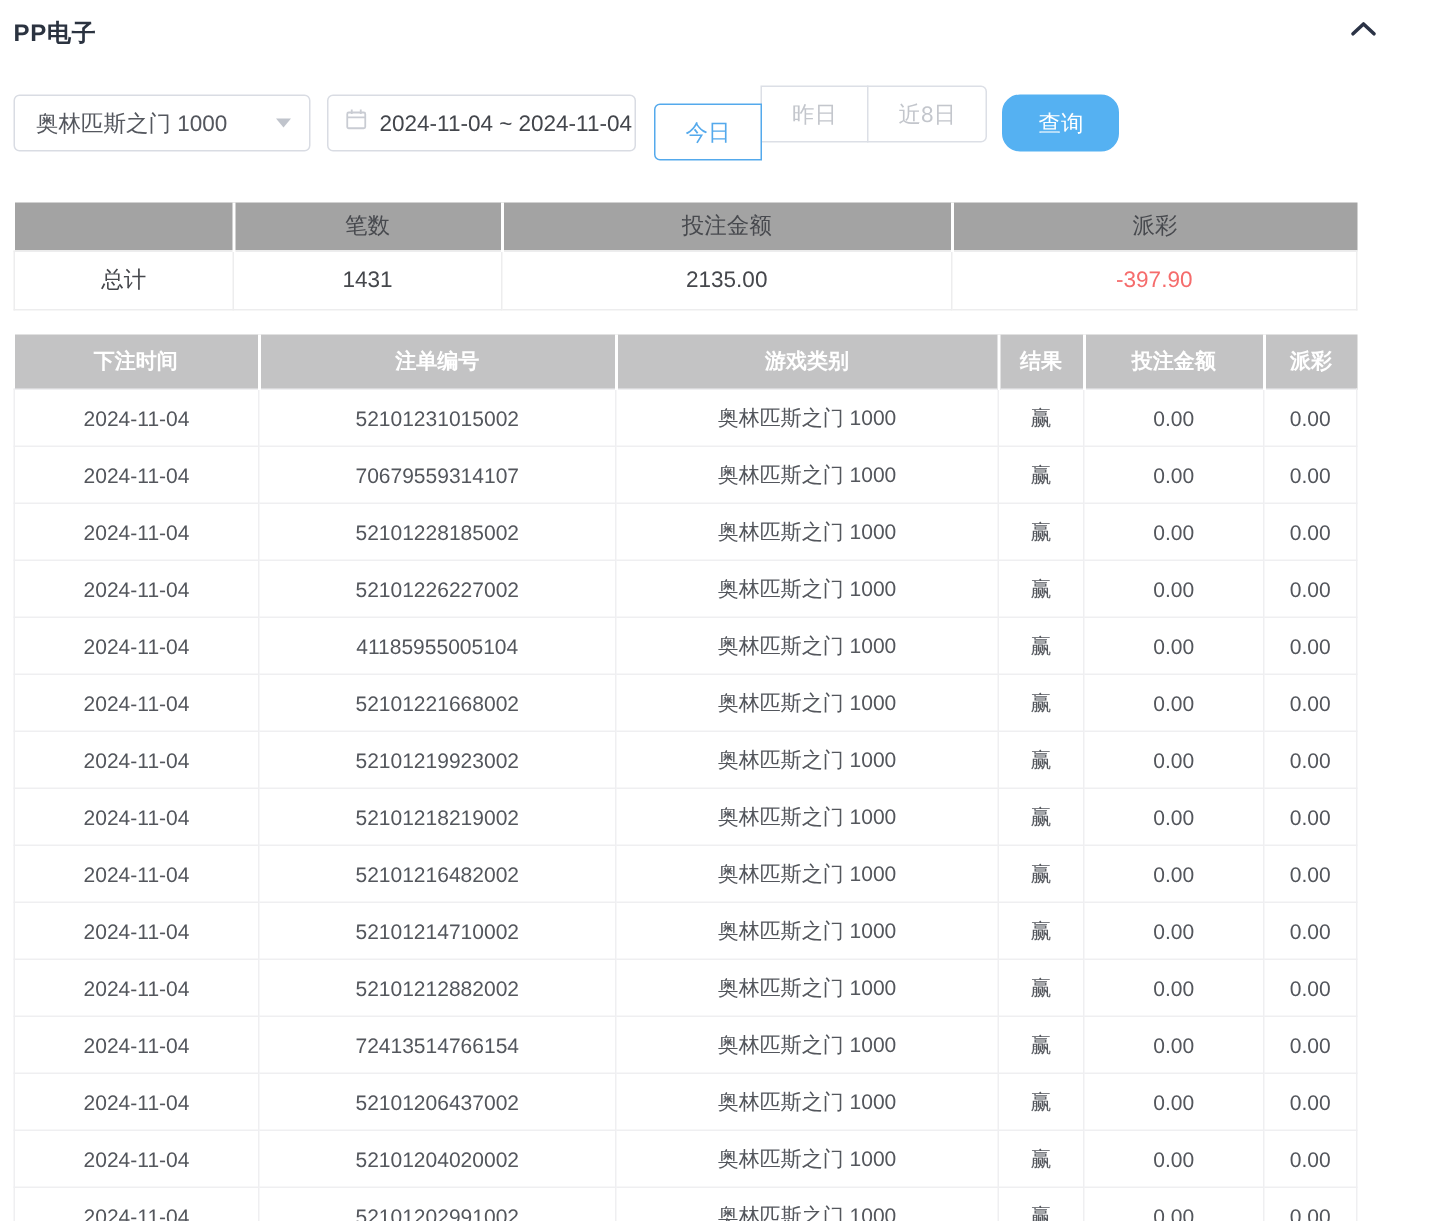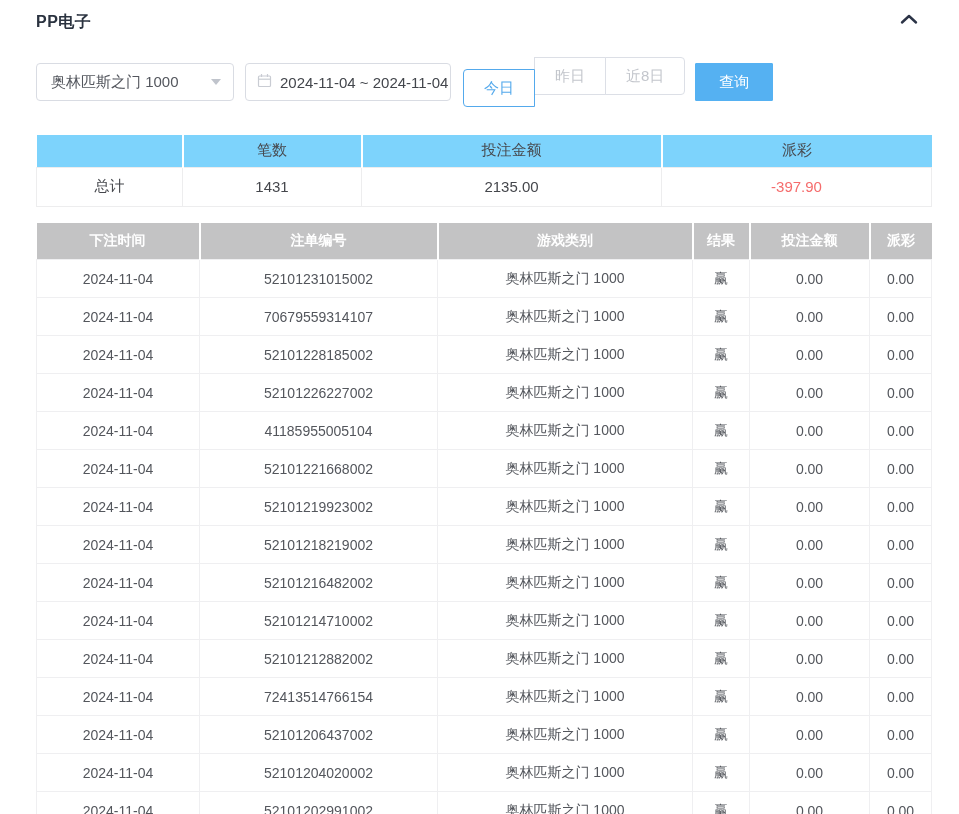--- a/index.html
+++ b/index.html
@@ -4,21 +4,21 @@
 <style>
   * { box-sizing: border-box; margin: 0; padding: 0; }
   html, body { background: #fff; }
   body { font-family: "Liberation Sans", "DejaVu Sans", sans-serif; }
   .panel {
     position: relative;
     width: 959px;
     height: 814px;
     background: #fff;
     overflow: hidden;
-    padding: 12px 0 0 36px;
+    padding: 12px 0 0 9px;
   }
   
   .panel-title {
     font-size: 16px;
     font-weight: bold;
     color: #2b3340;
     letter-spacing: 0.5px;
   }
   .collapse-btn {
     position: absolute;
@@ -100,32 +100,32 @@
     border-color: #54a9ec;
     color: #54a9ec;
     z-index: 2;
   }
   .query-btn {
     margin-left: 10px;
     width: 78px;
     height: 38px;
     background: #55b1f2;
     border: 1px solid #55b1f2;
-    border-radius: 1px;
+    border-radius: 12px;
     color: #fff;
     font-size: 15px;
     font-family: inherit;
     cursor: pointer;
   }
   
   table { border-collapse: collapse; table-layout: fixed; }
   .summary-table { width: 895px; margin-top: 28px; }
   .summary-table th {
     height: 32px;
-    background: #7dd3fc;
+    background: #a3a3a3;
     font-size: 15px;
     font-weight: normal;
     color: #47494e;
     text-align: center;
     border-left: 2px solid #fff;
   }
   .summary-table th:first-child { border-left: none; }
   .summary-table td {
     height: 39px;
     font-size: 15px;

